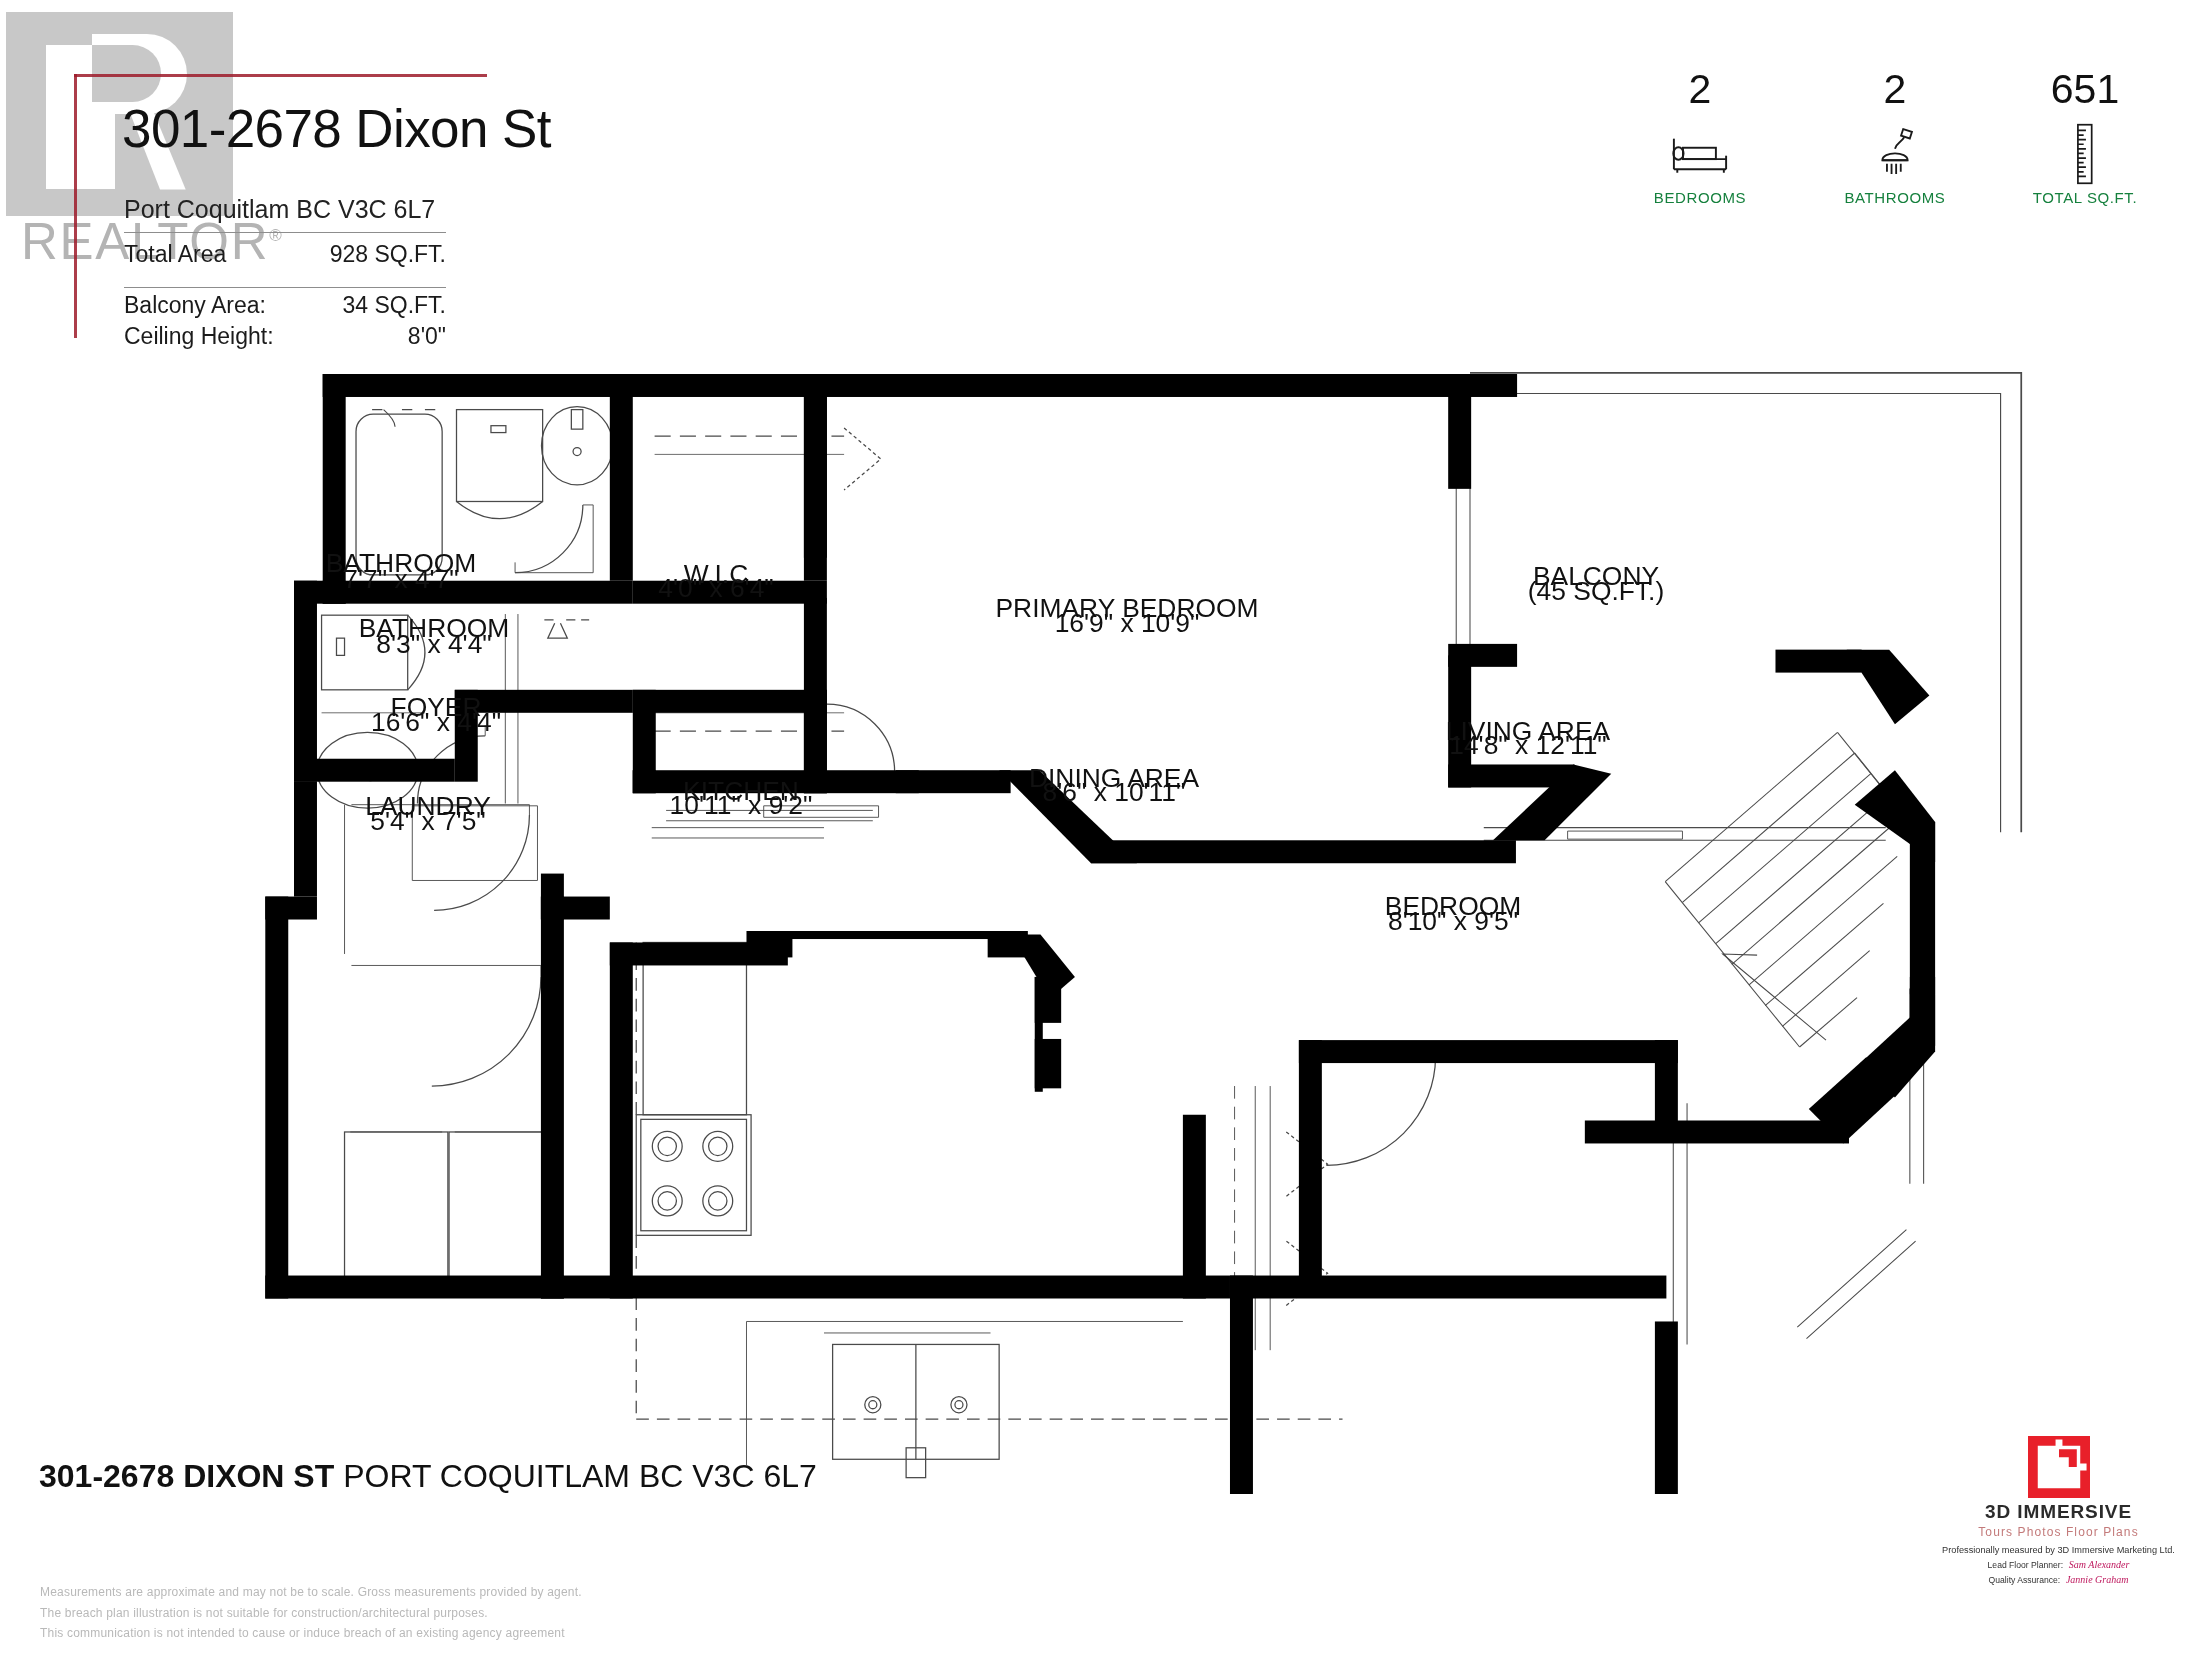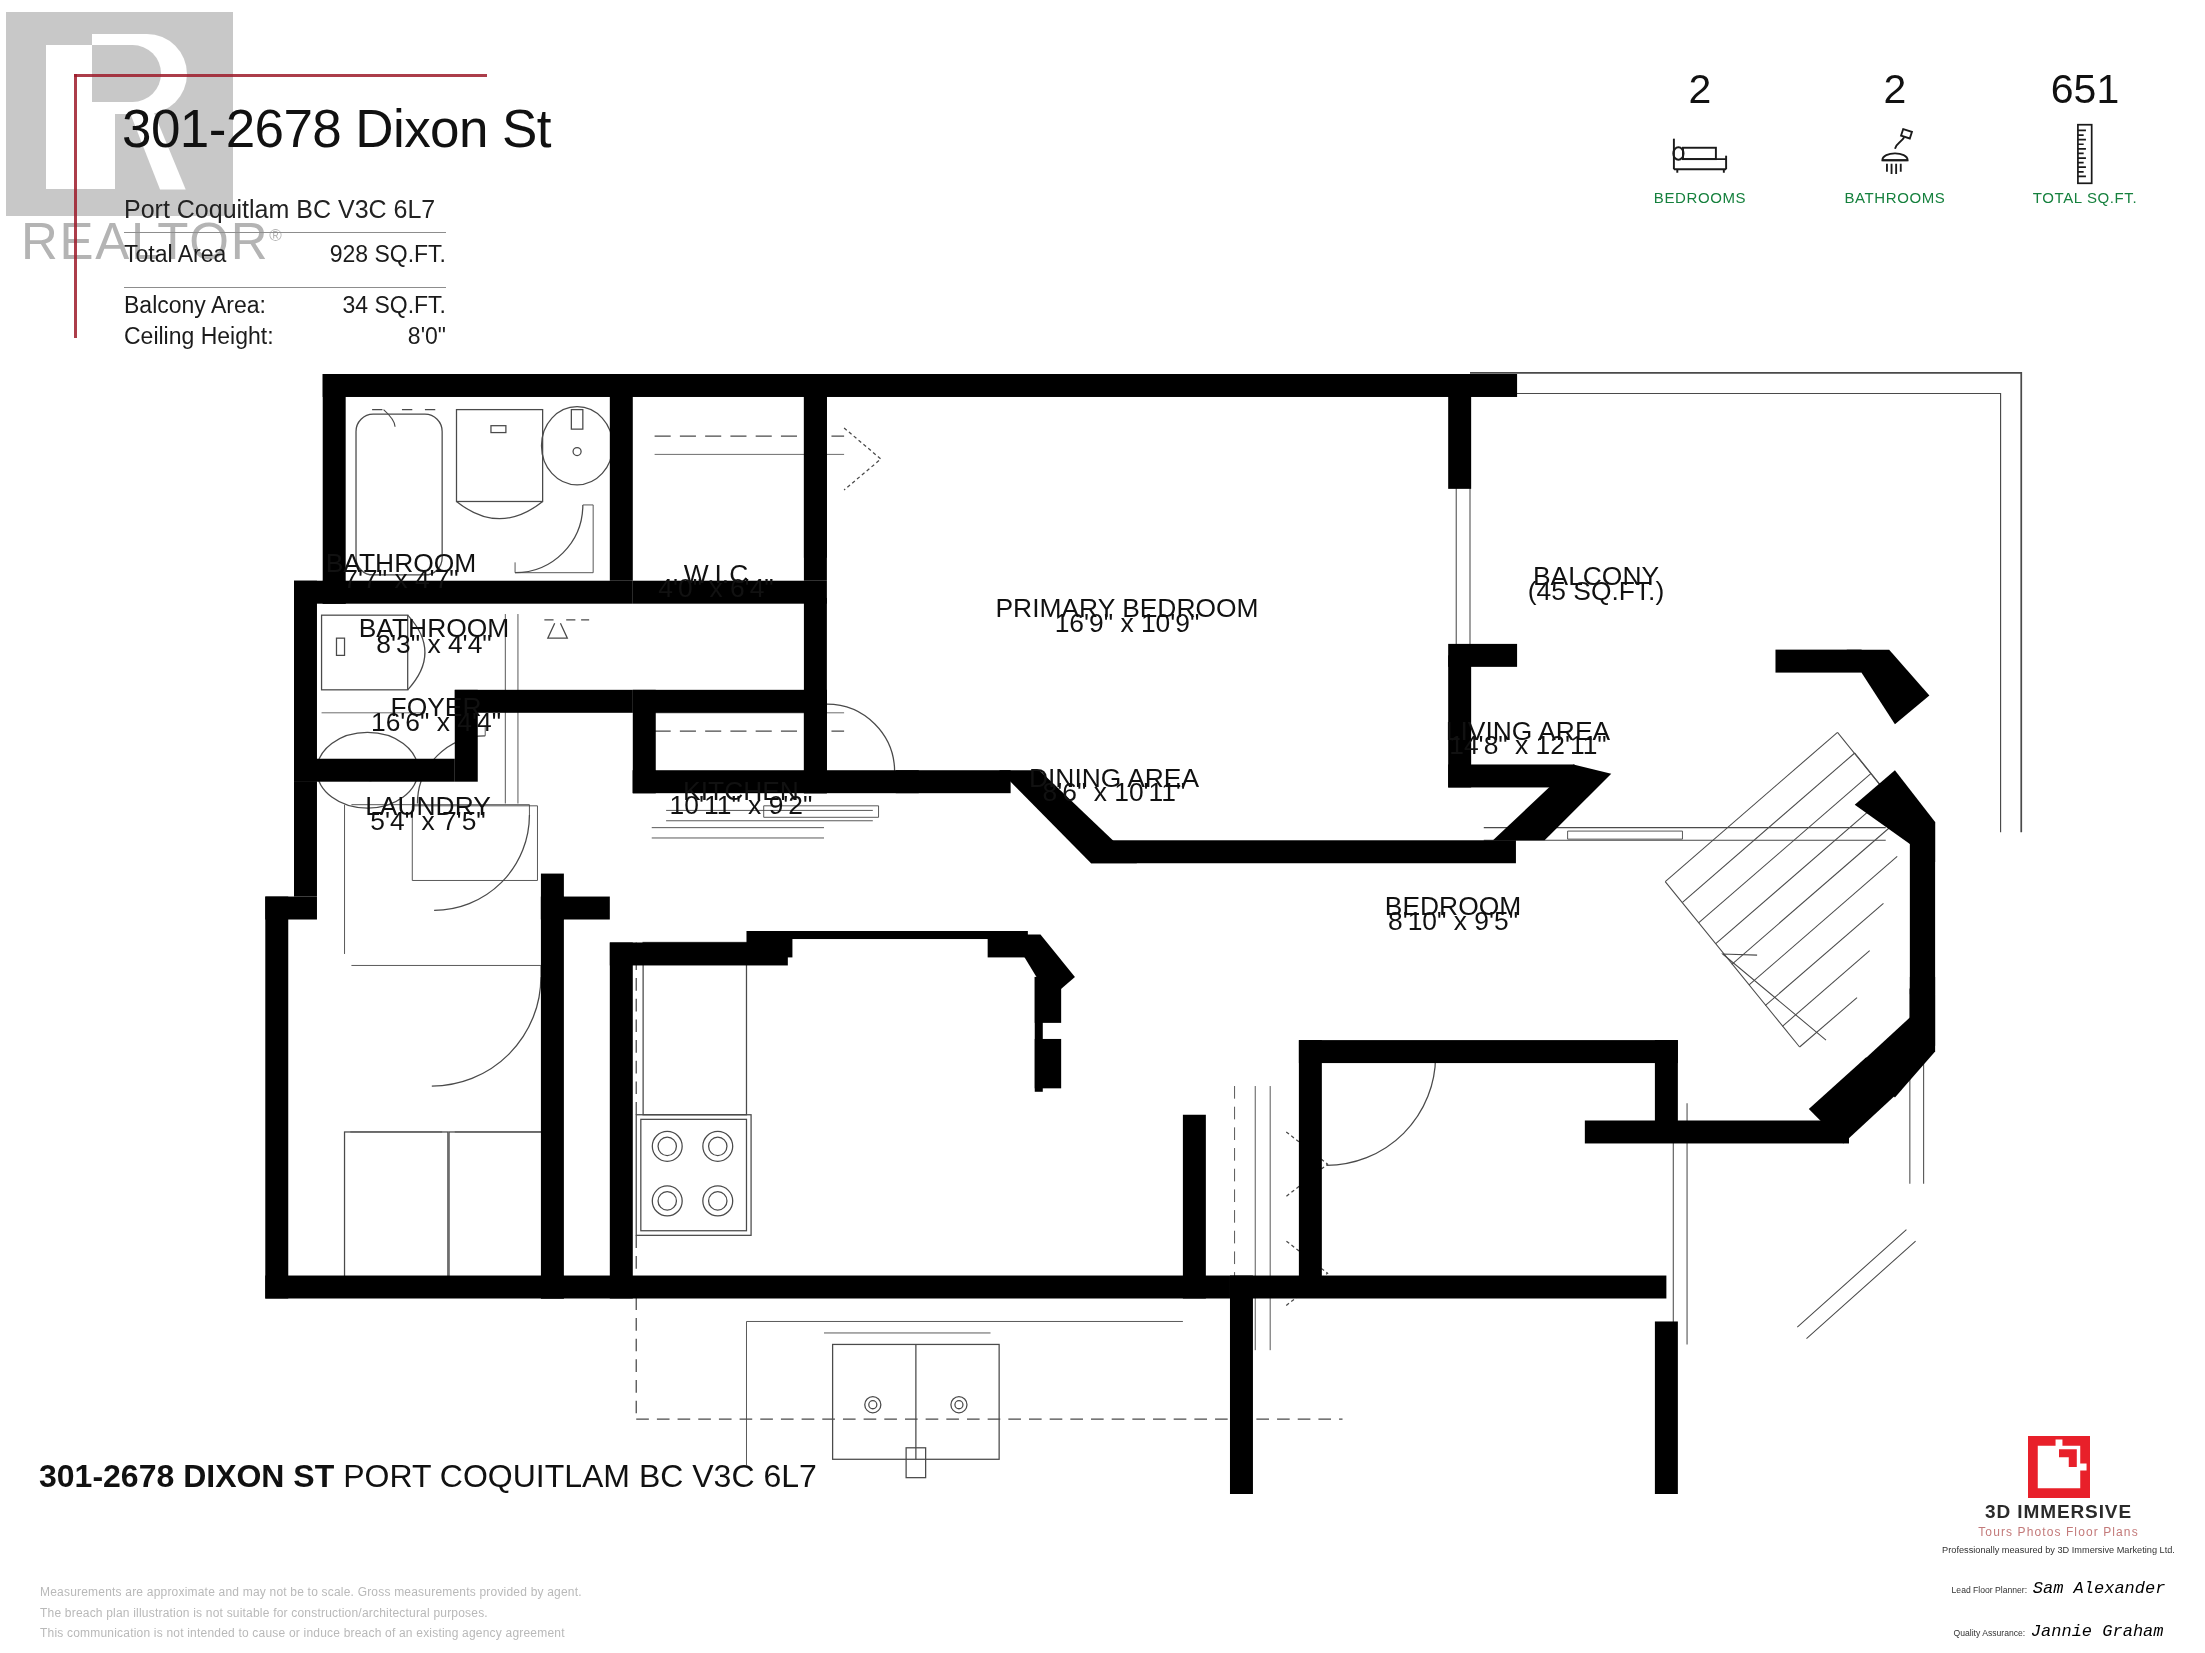--- a/index.html
+++ b/index.html
@@ -80,22 +80,22 @@
   #disc1{top:1585px;}
   #disc2{top:1606px;}
   #disc3{top:1626px;}
 
   
   #logo-block{left:1912px;top:1436px;width:293px;text-align:center;}
   #logo-mark{width:62px;height:62px;margin:0 auto 3.4px auto;position:relative;}
   #logo-title{font-size:19px;font-weight:bold;letter-spacing:0.9px;color:#2b2b2b;}
   #logo-sub{font-size:12px;color:#c37a7a;letter-spacing:1.1px;margin-top:1.7px;}
   #logo-meas{font-size:9.2px;color:#333;margin-top:5.7px;}
-  .sigrow{font-size:8.6px;color:#333;margin-top:24px;display:flex;justify-content:center;gap:5.7px;align-items:baseline;}
-  .sigrow .sname{font-family:Liberation Mono, monospace;font-style:italic;font-size:17px;color:#000000;}
+  .sigrow{font-size:8.6px;color:#333;margin-top:4px;display:flex;justify-content:center;gap:5.7px;align-items:baseline;}
+  .sigrow .sname{font-family:Liberation Serif, serif;font-style:italic;font-size:10px;color:#be185d;}
 </style>
 </head>
 <body>
 
 <div class="abs" id="realtor-watermark">
   <div class="rbox"></div>
     <div class="rstem"></div>
     <div class="rbowl"></div>
     <div class="rbowl2"></div>
     <div class="rleg"></div>

